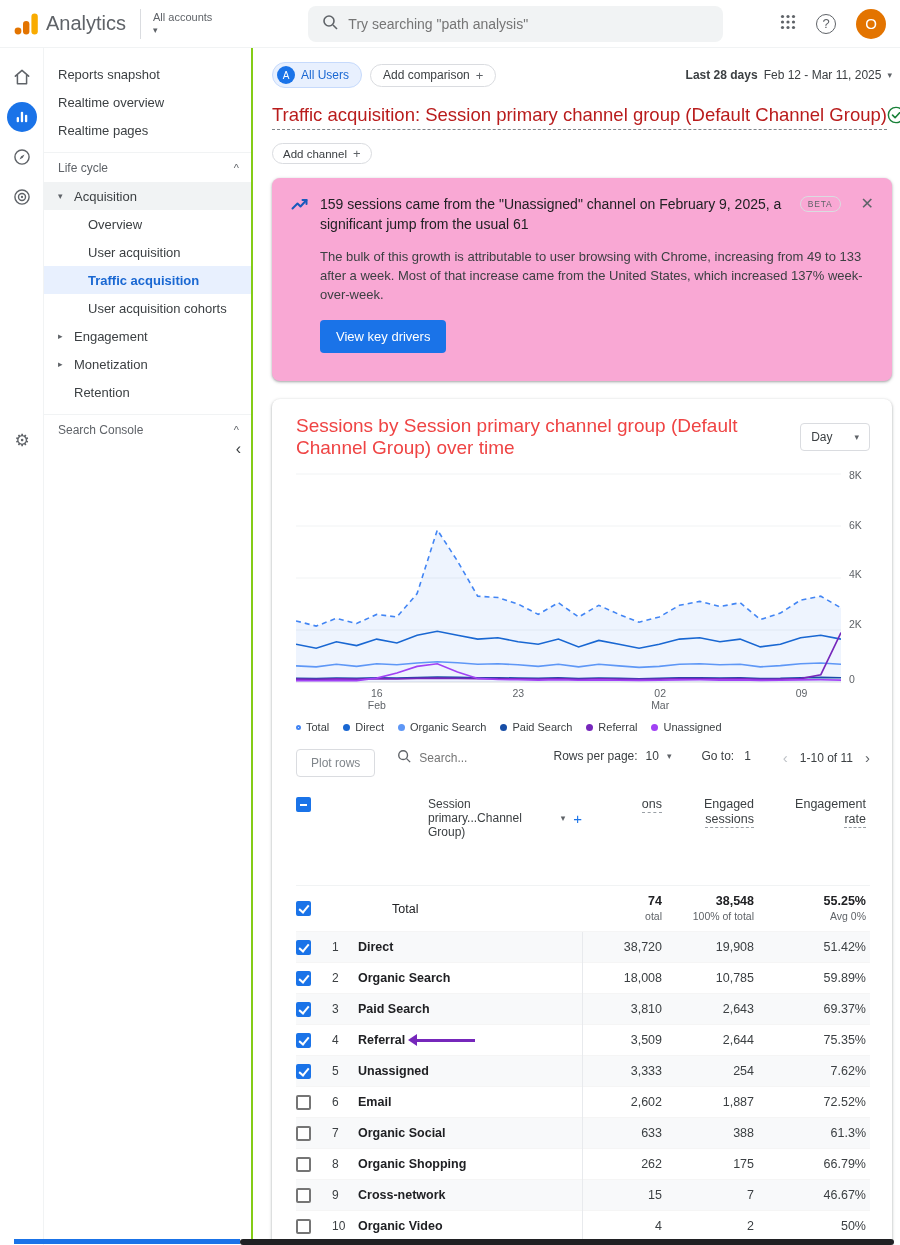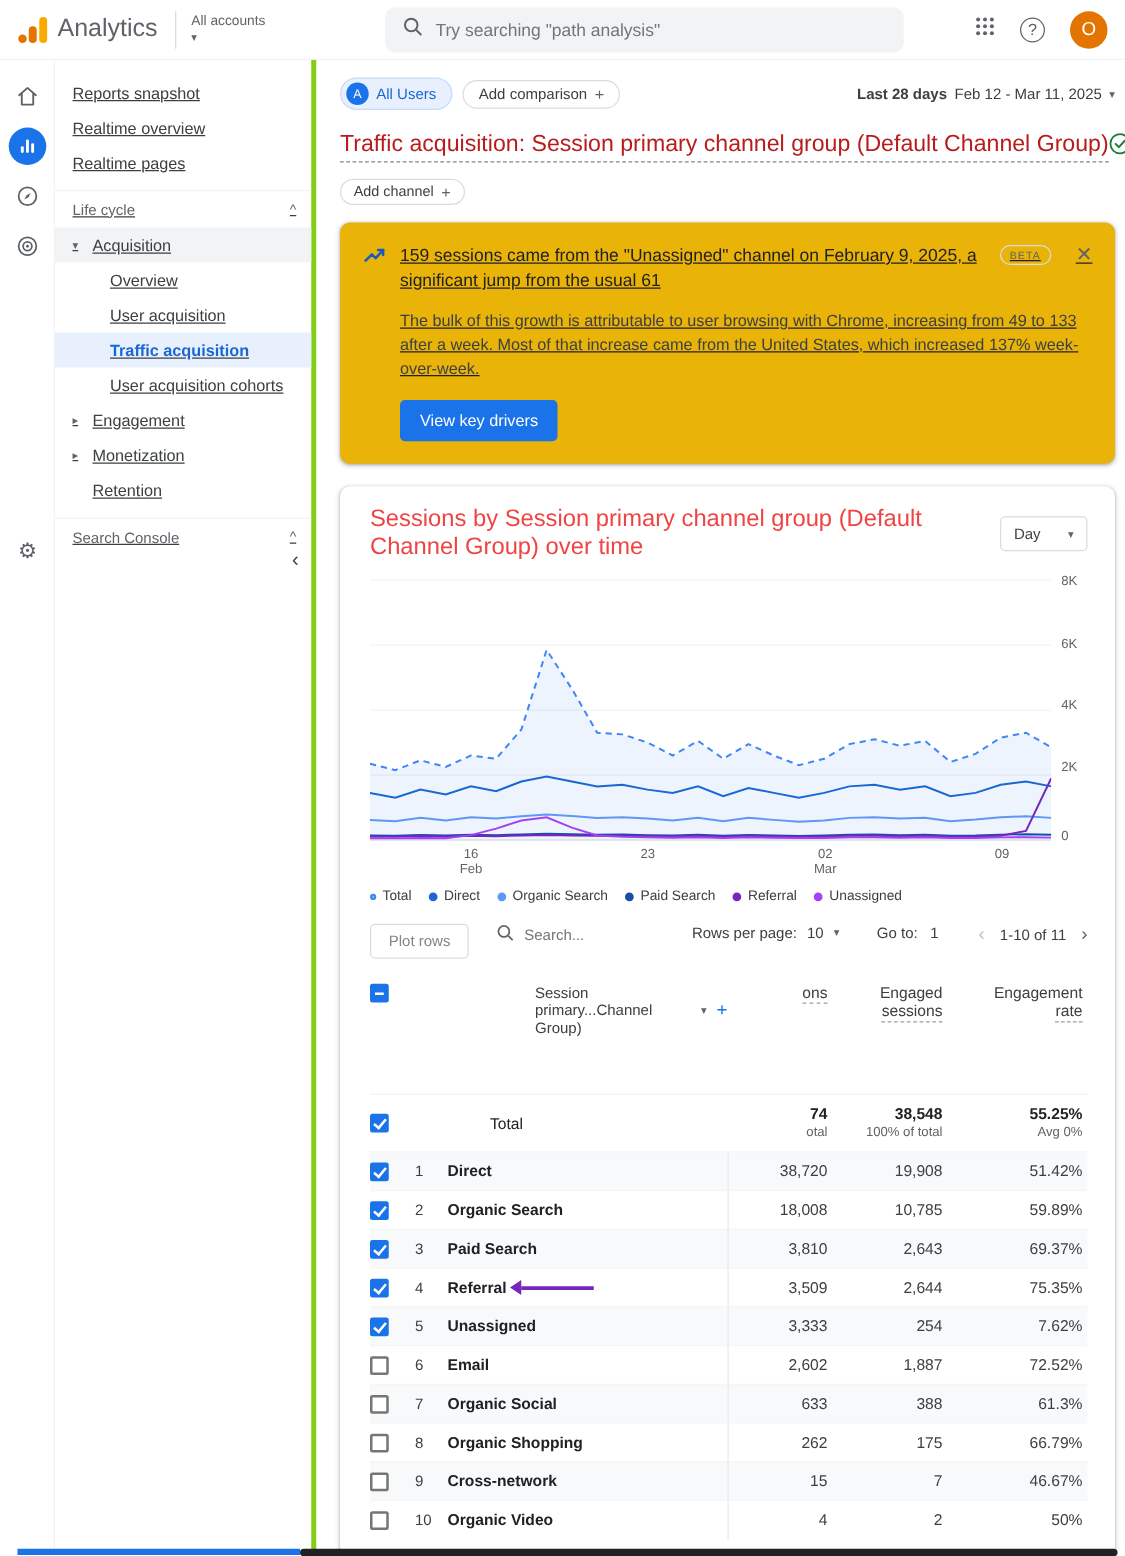--- a/index.html
+++ b/index.html
@@ -29,22 +29,22 @@
   
   .rail { border-right:1px solid #f1f3f4; position:relative; padding-top:14px;
     display:flex; flex-direction:column; align-items:center; gap:10px; }
   .rail-btn { width:30px; height:30px; display:flex; align-items:center; justify-content:center;
     border-radius:50%; cursor:pointer; }
   .rail-btn.selected { background:#1a73e8; }
   .rail-gear { position:absolute; top:382px; left:0; width:44px; text-align:center;
     font-size:17px; color:#5f6368; cursor:pointer; }
 
   
-  .sidenav { border-right:4px solid #84cc16; padding-top:12px; position:relative;
-    font-size:13px; color:#3c4043;text-decoration:underline; }
+  .sidenav { border-right:2px solid #84cc16; padding-top:12px; position:relative;
+    font-size:13px; color:#3c4043; }
   .nav-item { height:28px; display:flex; align-items:center; padding-left:14px;
     cursor:pointer; white-space:nowrap; }
   .nav-item .exp-caret { width:16px; font-size:9px; color:#5f6368; }
   .nav-item.acq { background:#f1f3f4; }
   .nav-item.sub2 { padding-left:44px; }
   .nav-item.sub1 { padding-left:30px; }
   .nav-item.sel { background:#e8f0fe; color:#1967d2; font-weight:bold; }
   .nav-section { height:30px; display:flex; align-items:center; padding:0 12px 0 14px;
     color:#5f6368; font-size:12px; border-top:1px solid #f1f3f4; margin-top:8px; cursor:pointer; }
   .nav-section .sec-caret { margin-left:auto; font-size:11px; color:#5f6368; }
@@ -65,23 +65,23 @@
 
   .title-row { display:flex; align-items:center; margin-top:16px; }
   .page-title { font-size:18.5px; font-weight:400; color:#b91c1c; white-space:nowrap;
     border-bottom:1px dashed #80868b; padding-bottom:3px; }
   .title-icons { margin-left:auto; display:flex; align-items:center; gap:10px; }
 
   .filter-row { margin-top:13px; }
   .chip.small { display:inline-flex; padding:2px 10px; font-size:11.5px; }
 
   
-  .insight-card { margin-top:14px; background:#eab308; border-radius:8px;
+  .insight-card { margin-top:14px; background:#f9a8d4; border-radius:8px;
     box-shadow:0 1px 2px rgba(60,64,67,.3), 0 1px 3px 1px rgba(60,64,67,.15);
-    padding:16px 18px 18px 18px;text-decoration:underline; }
+    padding:16px 18px 28px 18px; }
   .insight-head { display:flex; align-items:flex-start; gap:10px; }
   .insight-headline { font-size:14px; color:#202124; line-height:20px; max-width:500px; }
   .beta-badge { margin-left:auto; border:1px solid #dadce0; border-radius:10px;
     font-size:8.5px; letter-spacing:.8px; color:#5f6368; padding:2px 7px; margin-top:2px; }
   .insight-close { font-size:16px; color:#5f6368; cursor:pointer; margin-left:10px; margin-top:0; }
   .insight-body { font-size:13px; color:#3c4043; line-height:19px; margin:13px 0 0 30px; max-width:560px; }
   .insight-cta { margin:16px 0 0 30px; background:#1a73e8; color:#fff; border:none;
     font-size:13px; padding:9px 16px; border-radius:4px; cursor:pointer; font-family:"Liberation Sans",sans-serif; }
 
   

